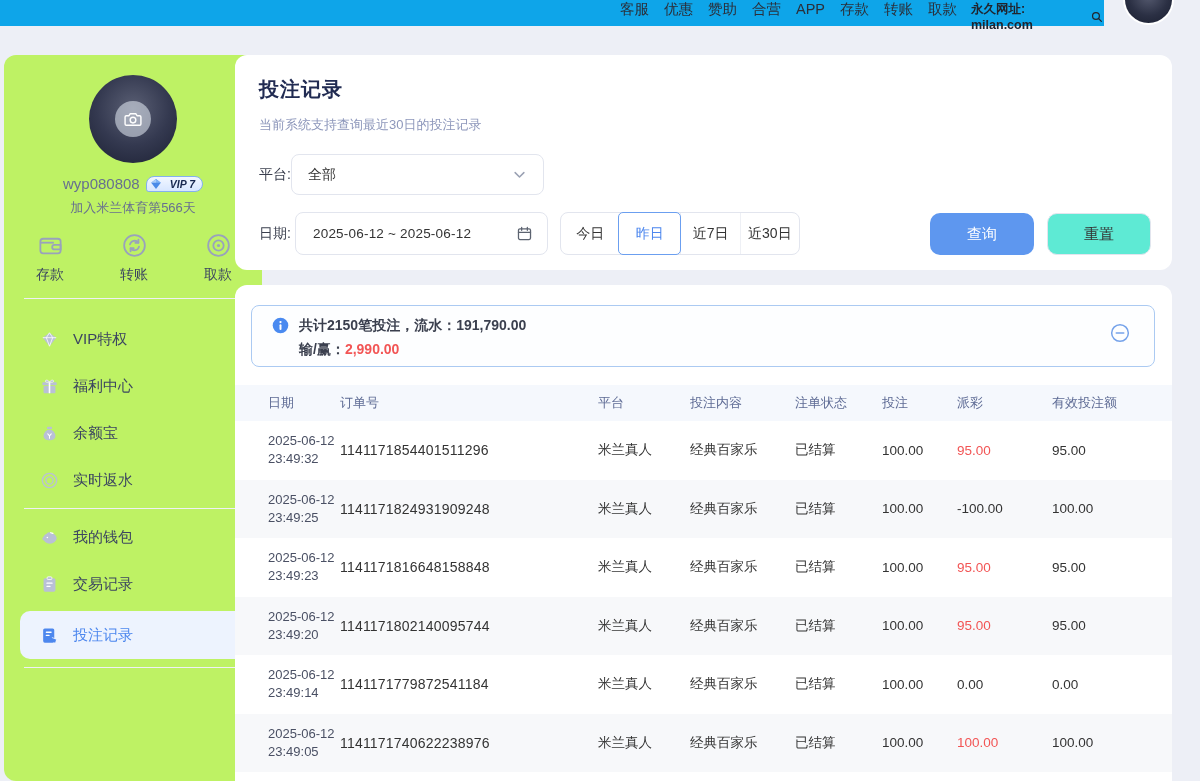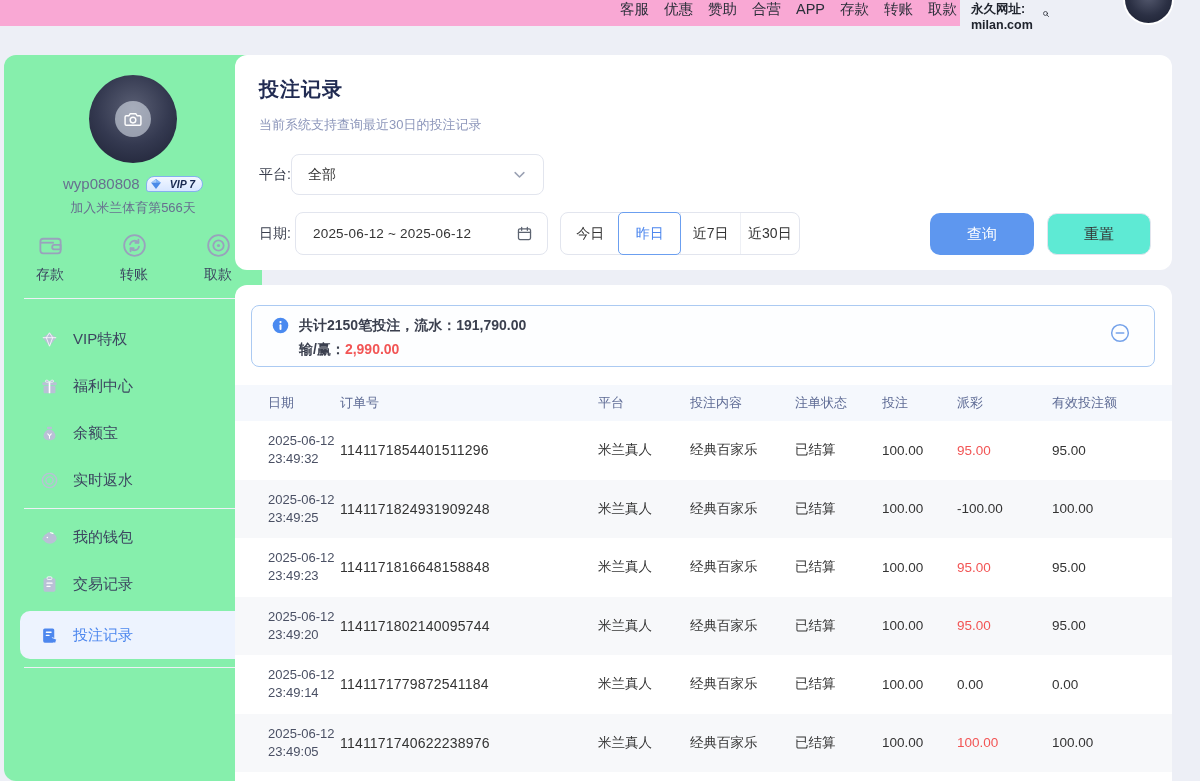--- a/index.html
+++ b/index.html
@@ -6,33 +6,33 @@
   html,body { width:1200px; height:781px; overflow:hidden; }
   body {
     position:relative;
     background:#edeff6;
     font-family:"Liberation Sans","DejaVu Sans",sans-serif;
     color:#333;
   }
   svg { display:block; }
 
   
-  .topbar { position:absolute; left:0; top:0; width:960px; height:26px; background:#f9a8d4; }
+  .topbar { position:absolute; left:0; top:0; width:1104px; height:26px; background:#0ea5e9; }
   .nav-items { position:absolute; left:620px; top:0; height:18px; display:flex; gap:15px; align-items:center; }
   .nav-item { font-size:14.5px; color:#2b2f3a; cursor:pointer; white-space:nowrap; }
   .perm-url { position:absolute; left:971px; top:1px; display:flex; align-items:center; gap:3px;
               font-size:12.5px; font-weight:bold; color:#20242e; }
   .mag { width:14px; height:14px; color:#20242e; }
   .top-avatar { position:absolute; left:1125px; top:-24px; width:47px; height:47px; border-radius:50%;
                 background:radial-gradient(circle at 50% 42%, #565b70 0%, #2b3044 55%, #191d2e 100%);
                 box-shadow:0 0 0 2px #fff; cursor:pointer; }
 
   
   .sidebar { position:absolute; left:4px; top:55px; width:258px; height:726px;
-             background:#86efac; border-radius:12px; }
+             background:#bef264; border-radius:12px; }
   .avatar { margin:20px auto 0; width:88px; height:88px; border-radius:50%; position:relative;
             background:radial-gradient(circle at 50% 38%, #5a5f74 0%, #343950 52%, #1c2033 100%); cursor:pointer; }
   .cam-overlay { position:absolute; left:50%; top:50%; transform:translate(-50%,-50%);
                  width:36px; height:36px; border-radius:50%; background:rgba(230,236,246,.55);
                  display:flex; align-items:center; justify-content:center; color:#fff; }
   .user-row { margin-top:12px; display:flex; justify-content:center; align-items:center; gap:6px; }
   .username { font-size:15px; color:#67708f; }
   .vip-badge { display:inline-flex; align-items:center; gap:8px; padding:1px 7px 1px 3px;
                background:linear-gradient(180deg,#f2f7ff,#d7e6ff); border:1px solid #84b0ef;
                border-radius:9px 9px 9px 3px; font-size:10.5px; font-weight:bold; font-style:italic; color:#16264e;text-align:right; }

